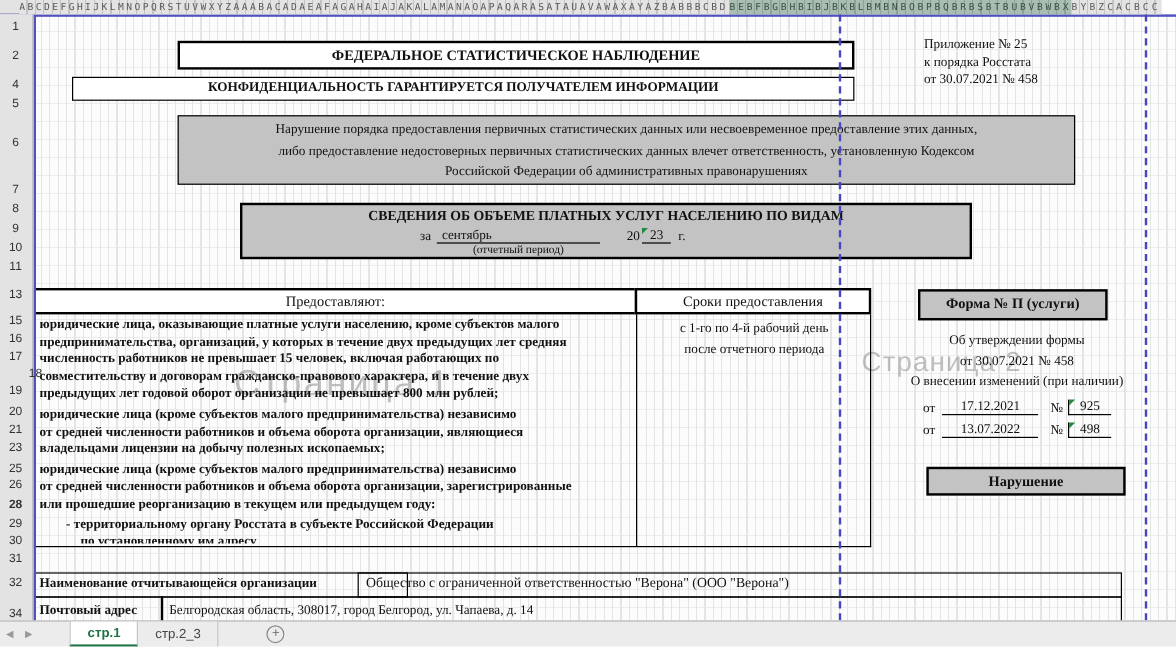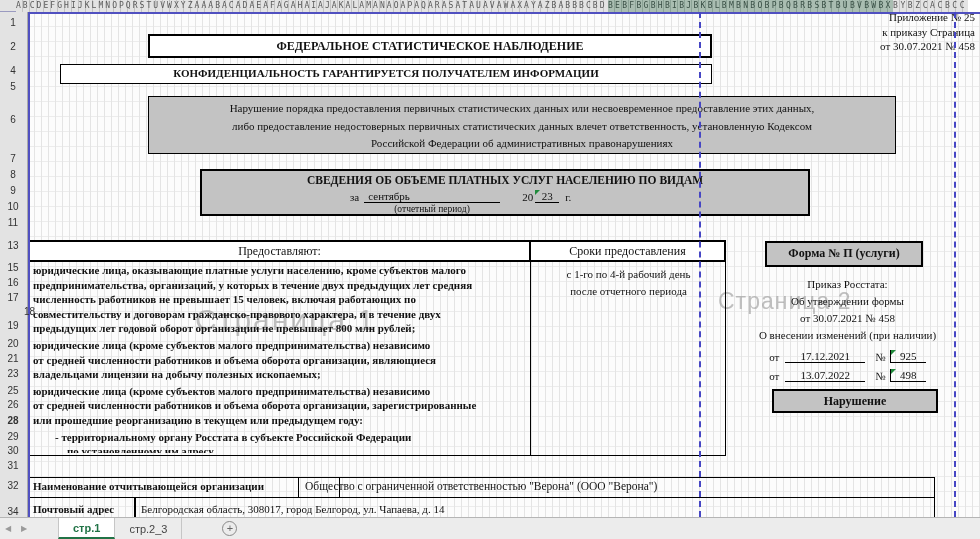--- a/index.html
+++ b/index.html
@@ -43,21 +43,21 @@
                    border-left:2px solid #5050c0; z-index:3; }
   .pb-dash { position:absolute; top:12px; width:0; height:505px; border-left:2px dashed #4646c4; z-index:6; }
   #pbdash1 { left:699px; } #pbdash2 { left:954px; }
 
   .cell { position:absolute; z-index:2; color:#111; }
   .boxed { border:2px solid #000; background:#fff; }
   .gray  { background:#c3c3c3; }
   .ctr   { text-align:center; }
   .bold  { font-weight:bold; }
 
-  #appendix { left:770px; top:10px; width:205px; text-align:right; font-size:11px; line-height:14.5px; }
+  #appendix { left:770px; top:30px; width:205px; font-size:11px; line-height:14.5px; }
 
   #fedbox  { left:148px; top:34px; width:564px; height:24px; font-size:12px; line-height:20px; }
   #confbox { left:60px; top:64px; width:652px; height:20px; border-width:1.5px; font-size:11px; line-height:16px; }
   #violbox { left:148px; top:96px; width:748px; height:58px; border-width:1.5px; font-size:11px; padding-top:3px; }
   #violbox div { line-height:17.5px; white-space:nowrap; }
 
   #svedbox { left:200px; top:169px; width:610px; height:47px; }
   #sved-title { margin-top:3px; font-size:11.5px; }
   #sved-period { display:flex; align-items:flex-end; padding-left:148px; font-size:11px; margin-top:1px; height:16px; }
   .ucell { border-bottom:1px solid #000; display:inline-block; position:relative; }
@@ -161,21 +161,21 @@
   <div class="wm" id="wm1">Страница 1</div>
   <div class="wm" id="wm2">Страница 2</div>
 
   <div class="pb-solid-top"></div>
   <div class="pb-solid-left"></div>
   <div class="pb-dash" id="pbdash1"></div>
   <div class="pb-dash" id="pbdash2"></div>
 
   <div class="cell" id="appendix">
       <div>Приложение № 25</div>
-      <div>к приказу Страница</div>
+      <div>к порядка Росстата</div>
       <div>от 30.07.2021 № 458</div>
     </div>
   <div class="cell boxed ctr bold" id="fedbox">ФЕДЕРАЛЬНОЕ СТАТИСТИЧЕСКОЕ НАБЛЮДЕНИЕ</div>
   <div class="cell boxed ctr bold" id="confbox">КОНФИДЕНЦИАЛЬНОСТЬ ГАРАНТИРУЕТСЯ ПОЛУЧАТЕЛЕМ ИНФОРМАЦИИ</div>
   <div class="cell boxed gray ctr" id="violbox">
       <div>Нарушение порядка предоставления первичных статистических данных или несвоевременное предоставление этих данных,</div>
       <div>либо предоставление недостоверных первичных статистических данных влечет ответственность, установленную Кодексом</div>
       <div>Российской Федерации об административных правонарушениях</div>
     </div>
 
@@ -222,21 +222,20 @@
         </div>
       </div>
     <div id="col2">
         <div>с 1-го по 4-й рабочий день</div>
         <div>после отчетного периода</div>
       </div>
   </div>
 
   <div class="cell boxed gray ctr bold" id="formabox">Форма № П (услуги)</div>
   <div class="cell" id="prikaz">
-      <div class="pl">Приказ Росстата:</div>
       <div class="pl">Об утверждении формы</div>
       <div class="pl">от 30.07.2021 № 458</div>
       <div class="pl">О внесении изменений (при наличии)</div>
       <div class="amrow">
         <div class="ot">от</div>
         <div class="am-date ucell">17.12.2021</div>
         <div class="no">№</div>
         <div class="am-num ucell"><span class="gt"></span><span>925</span></div>
       </div>
       <div class="amrow">

